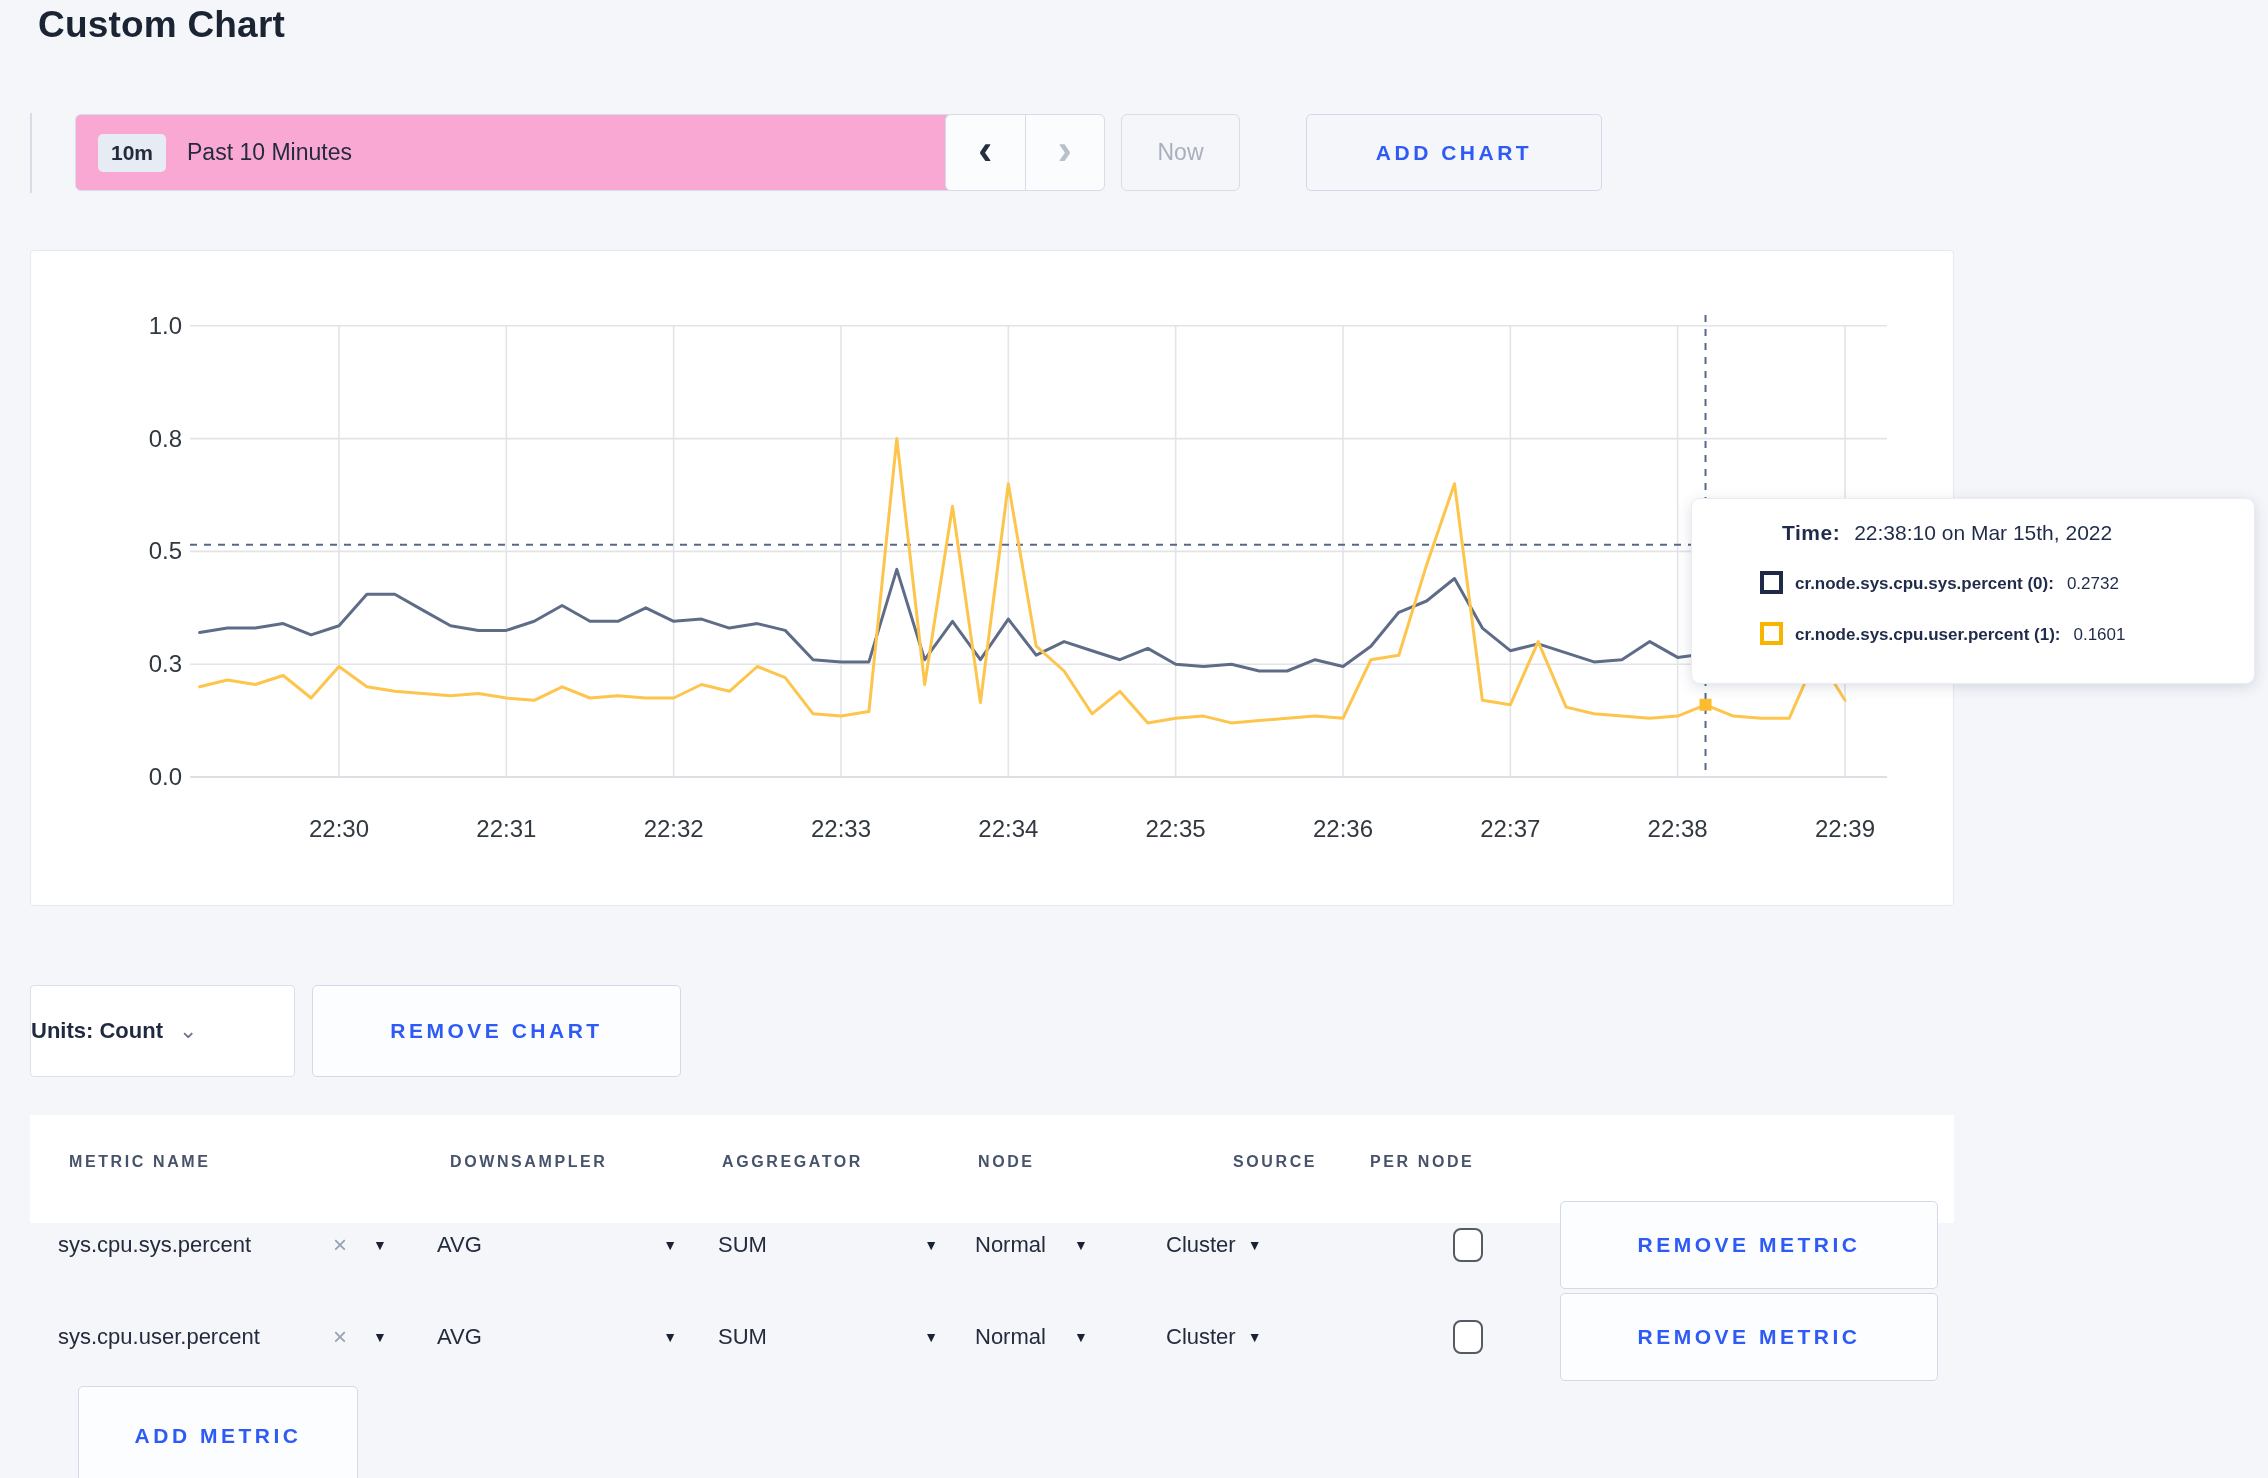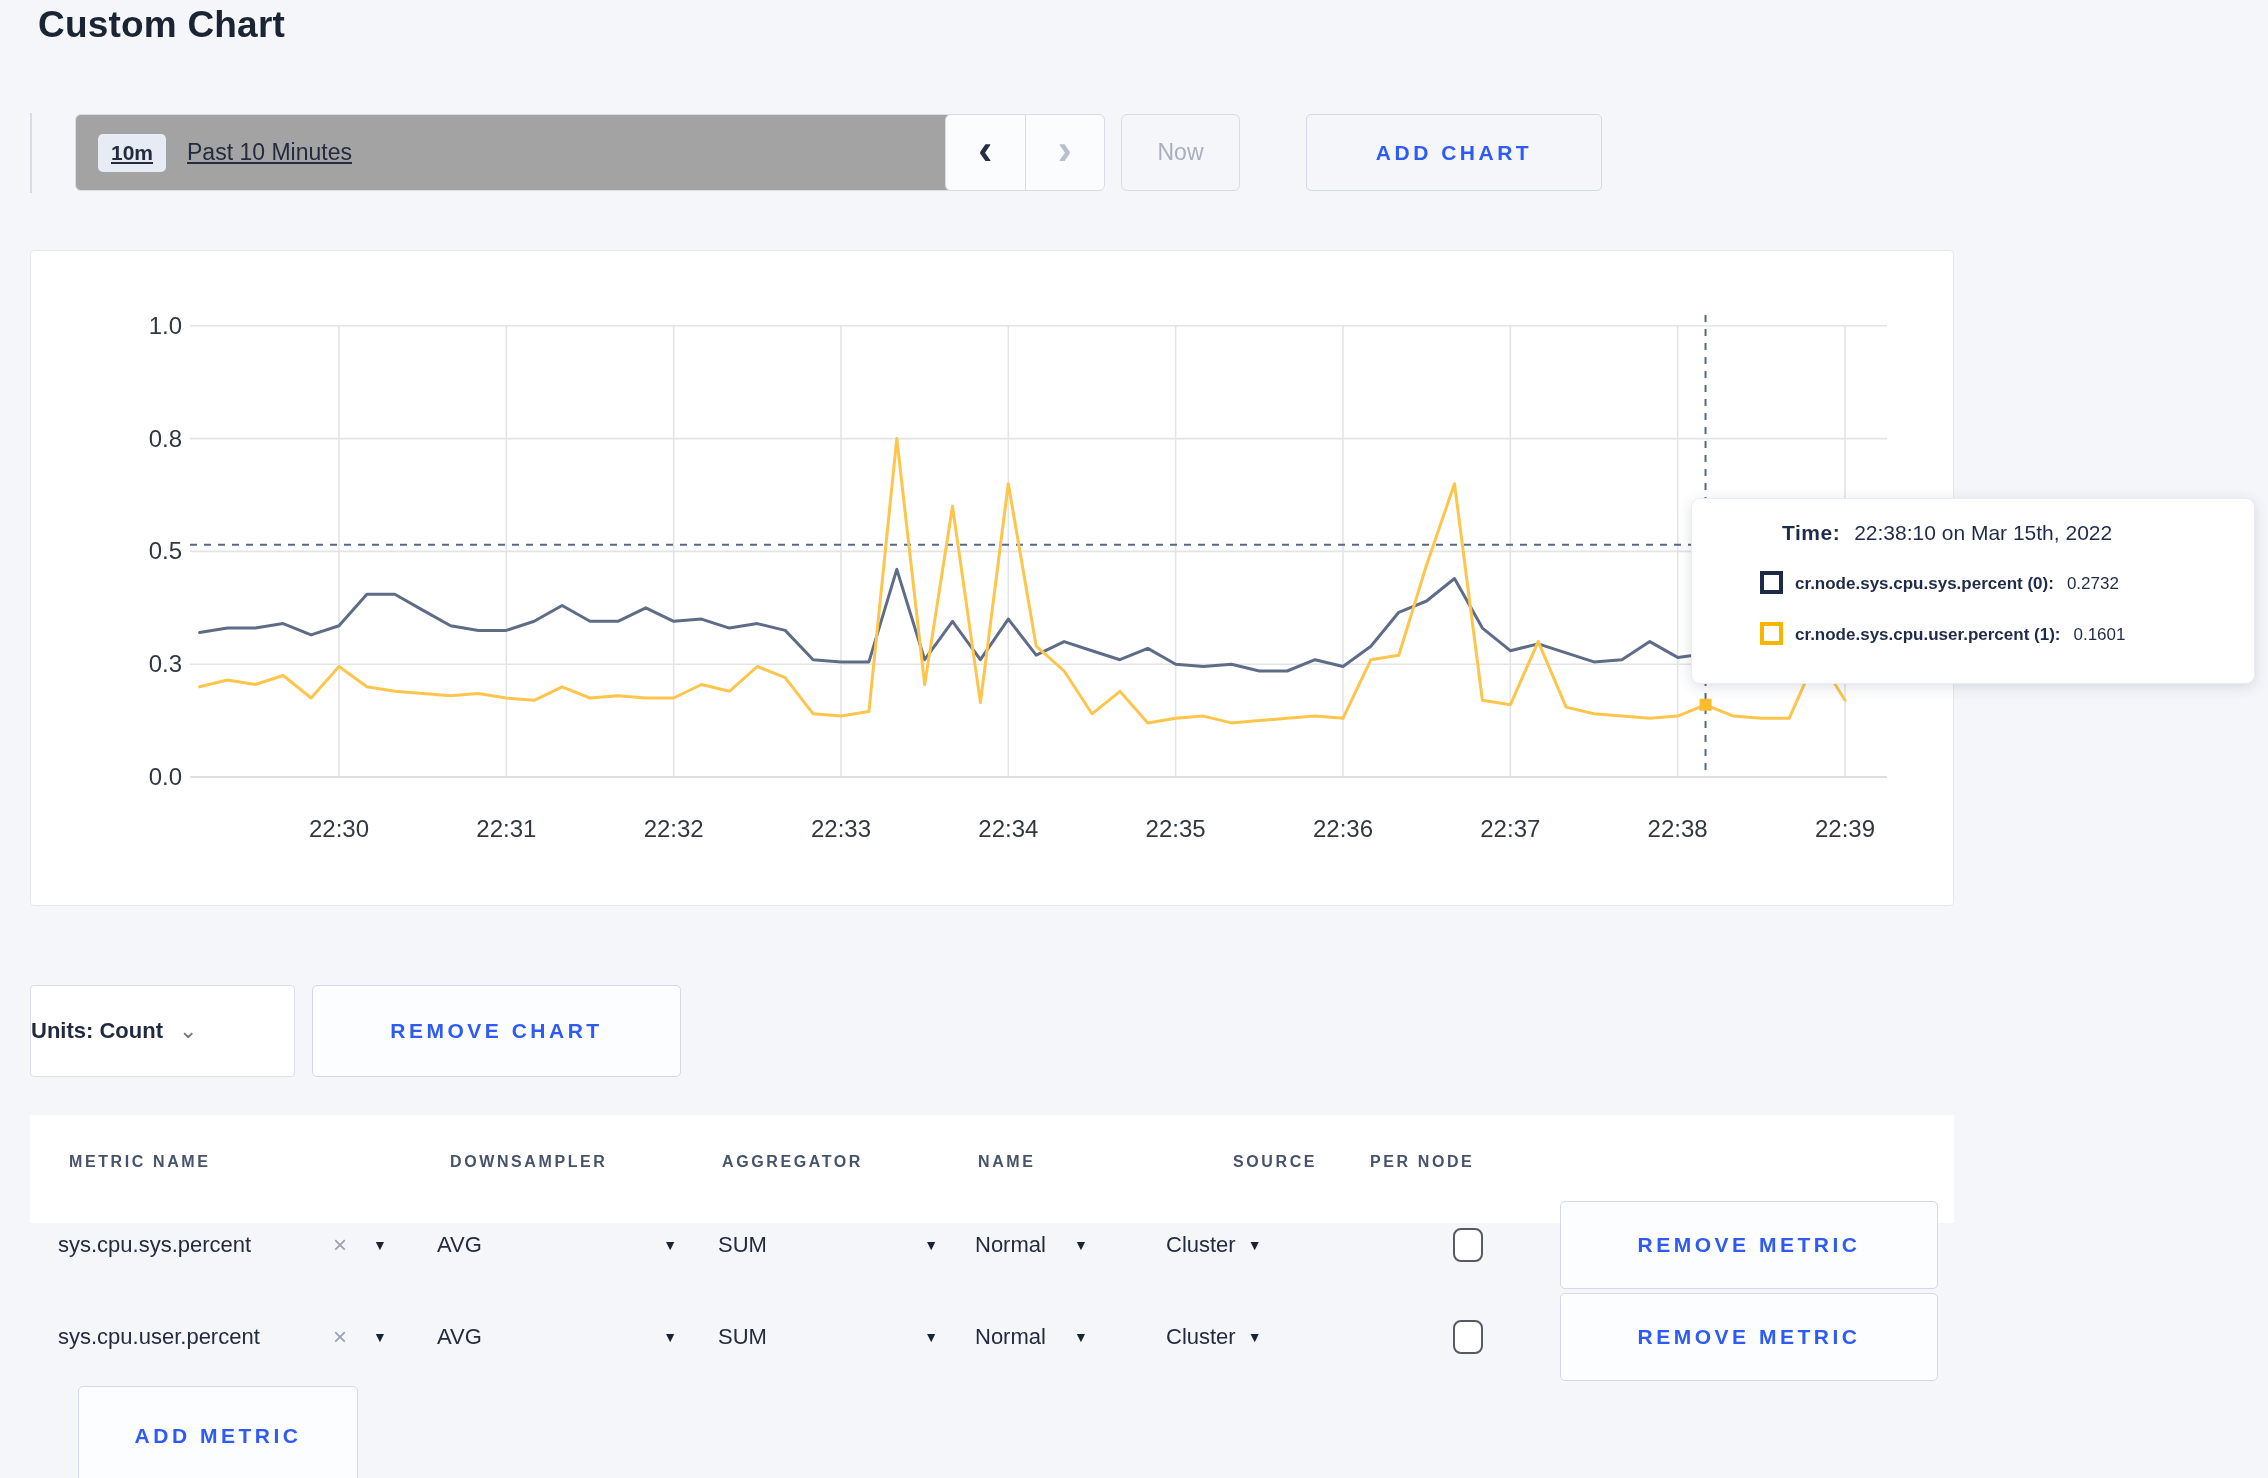--- a/index.html
+++ b/index.html
@@ -5,22 +5,22 @@
   html,body{margin:0;padding:0;background:#f4f6fa;}
   .screen{position:relative;width:2268px;height:1478px;background:#f4f6fa;
           font-family:"Liberation Sans",sans-serif;color:#242b3d;overflow:hidden;}
   .abs{position:absolute;}
 
   
   .page-title{left:38px;top:4px;font-size:37px;font-weight:600;color:#1a2433;letter-spacing:.2px;}
 
   
   .tb-divider{left:30px;top:113px;width:2px;height:80px;background:#d9dce4;}
-  .time-dd{left:75px;top:114px;width:969px;height:77px;background:#a3a3a3;border:1.5px solid #d9dee8;
-           border-radius:6px;display:flex;align-items:center;box-sizing:border-box;cursor:pointer;text-decoration:underline;}
+  .time-dd{left:75px;top:114px;width:969px;height:77px;background:#f9a8d4;border:1.5px solid #d9dee8;
+           border-radius:6px;display:flex;align-items:center;box-sizing:border-box;cursor:pointer;}
   .time-badge{margin-left:22px;background:#e7ebf3;border-radius:5px;padding:7px 13px;
               font-size:21px;font-weight:700;color:#242b3d;}
   .time-label{margin-left:21px;font-size:23px;color:#242b3d;}
   .time-chev{margin-left:auto;margin-right:34px;font-size:26px;color:#3c4354;line-height:0;}
   .nav-group{left:945px;top:114px;width:160px;height:77px;border:1.5px solid #d7dce6;border-radius:6px;
              background:#fbfcfe;display:flex;box-sizing:border-box;}
   .nav-btn{flex:1;display:flex;align-items:center;justify-content:center;font-size:42px;
            font-weight:700;cursor:pointer;line-height:0;padding-bottom:6px;}
   .nav-prev{color:#262f42;border-right:1.5px solid #d7dce6;}
   .nav-next{color:#b9c0cc;}
@@ -165,21 +165,21 @@
   <div class="abs units-btn">
     <span class="units-label">Units: Count</span>
     <span class="units-chev">⌄</span>
   </div>
   <div class="abs blue-btn remove-chart">REMOVE CHART</div>
 
   <div class="abs mt-header">
     <span class="mt-h h0">METRIC NAME</span>
     <span class="mt-h h1">DOWNSAMPLER</span>
     <span class="mt-h h2">AGGREGATOR</span>
-    <span class="mt-h h3">NAME</span>
+    <span class="mt-h h3">NODE</span>
     <span class="mt-h h4">SOURCE</span>
     <span class="mt-h h5">PER NODE</span>
   </div>
 
   <div class="abs mt-row row0">
     <div class="cell c-metric">sys.cpu.sys.percent</div>
     <div class="cell c-x">
       <span>×</span>
       </div>
     <div class="cell c-mcaret">

